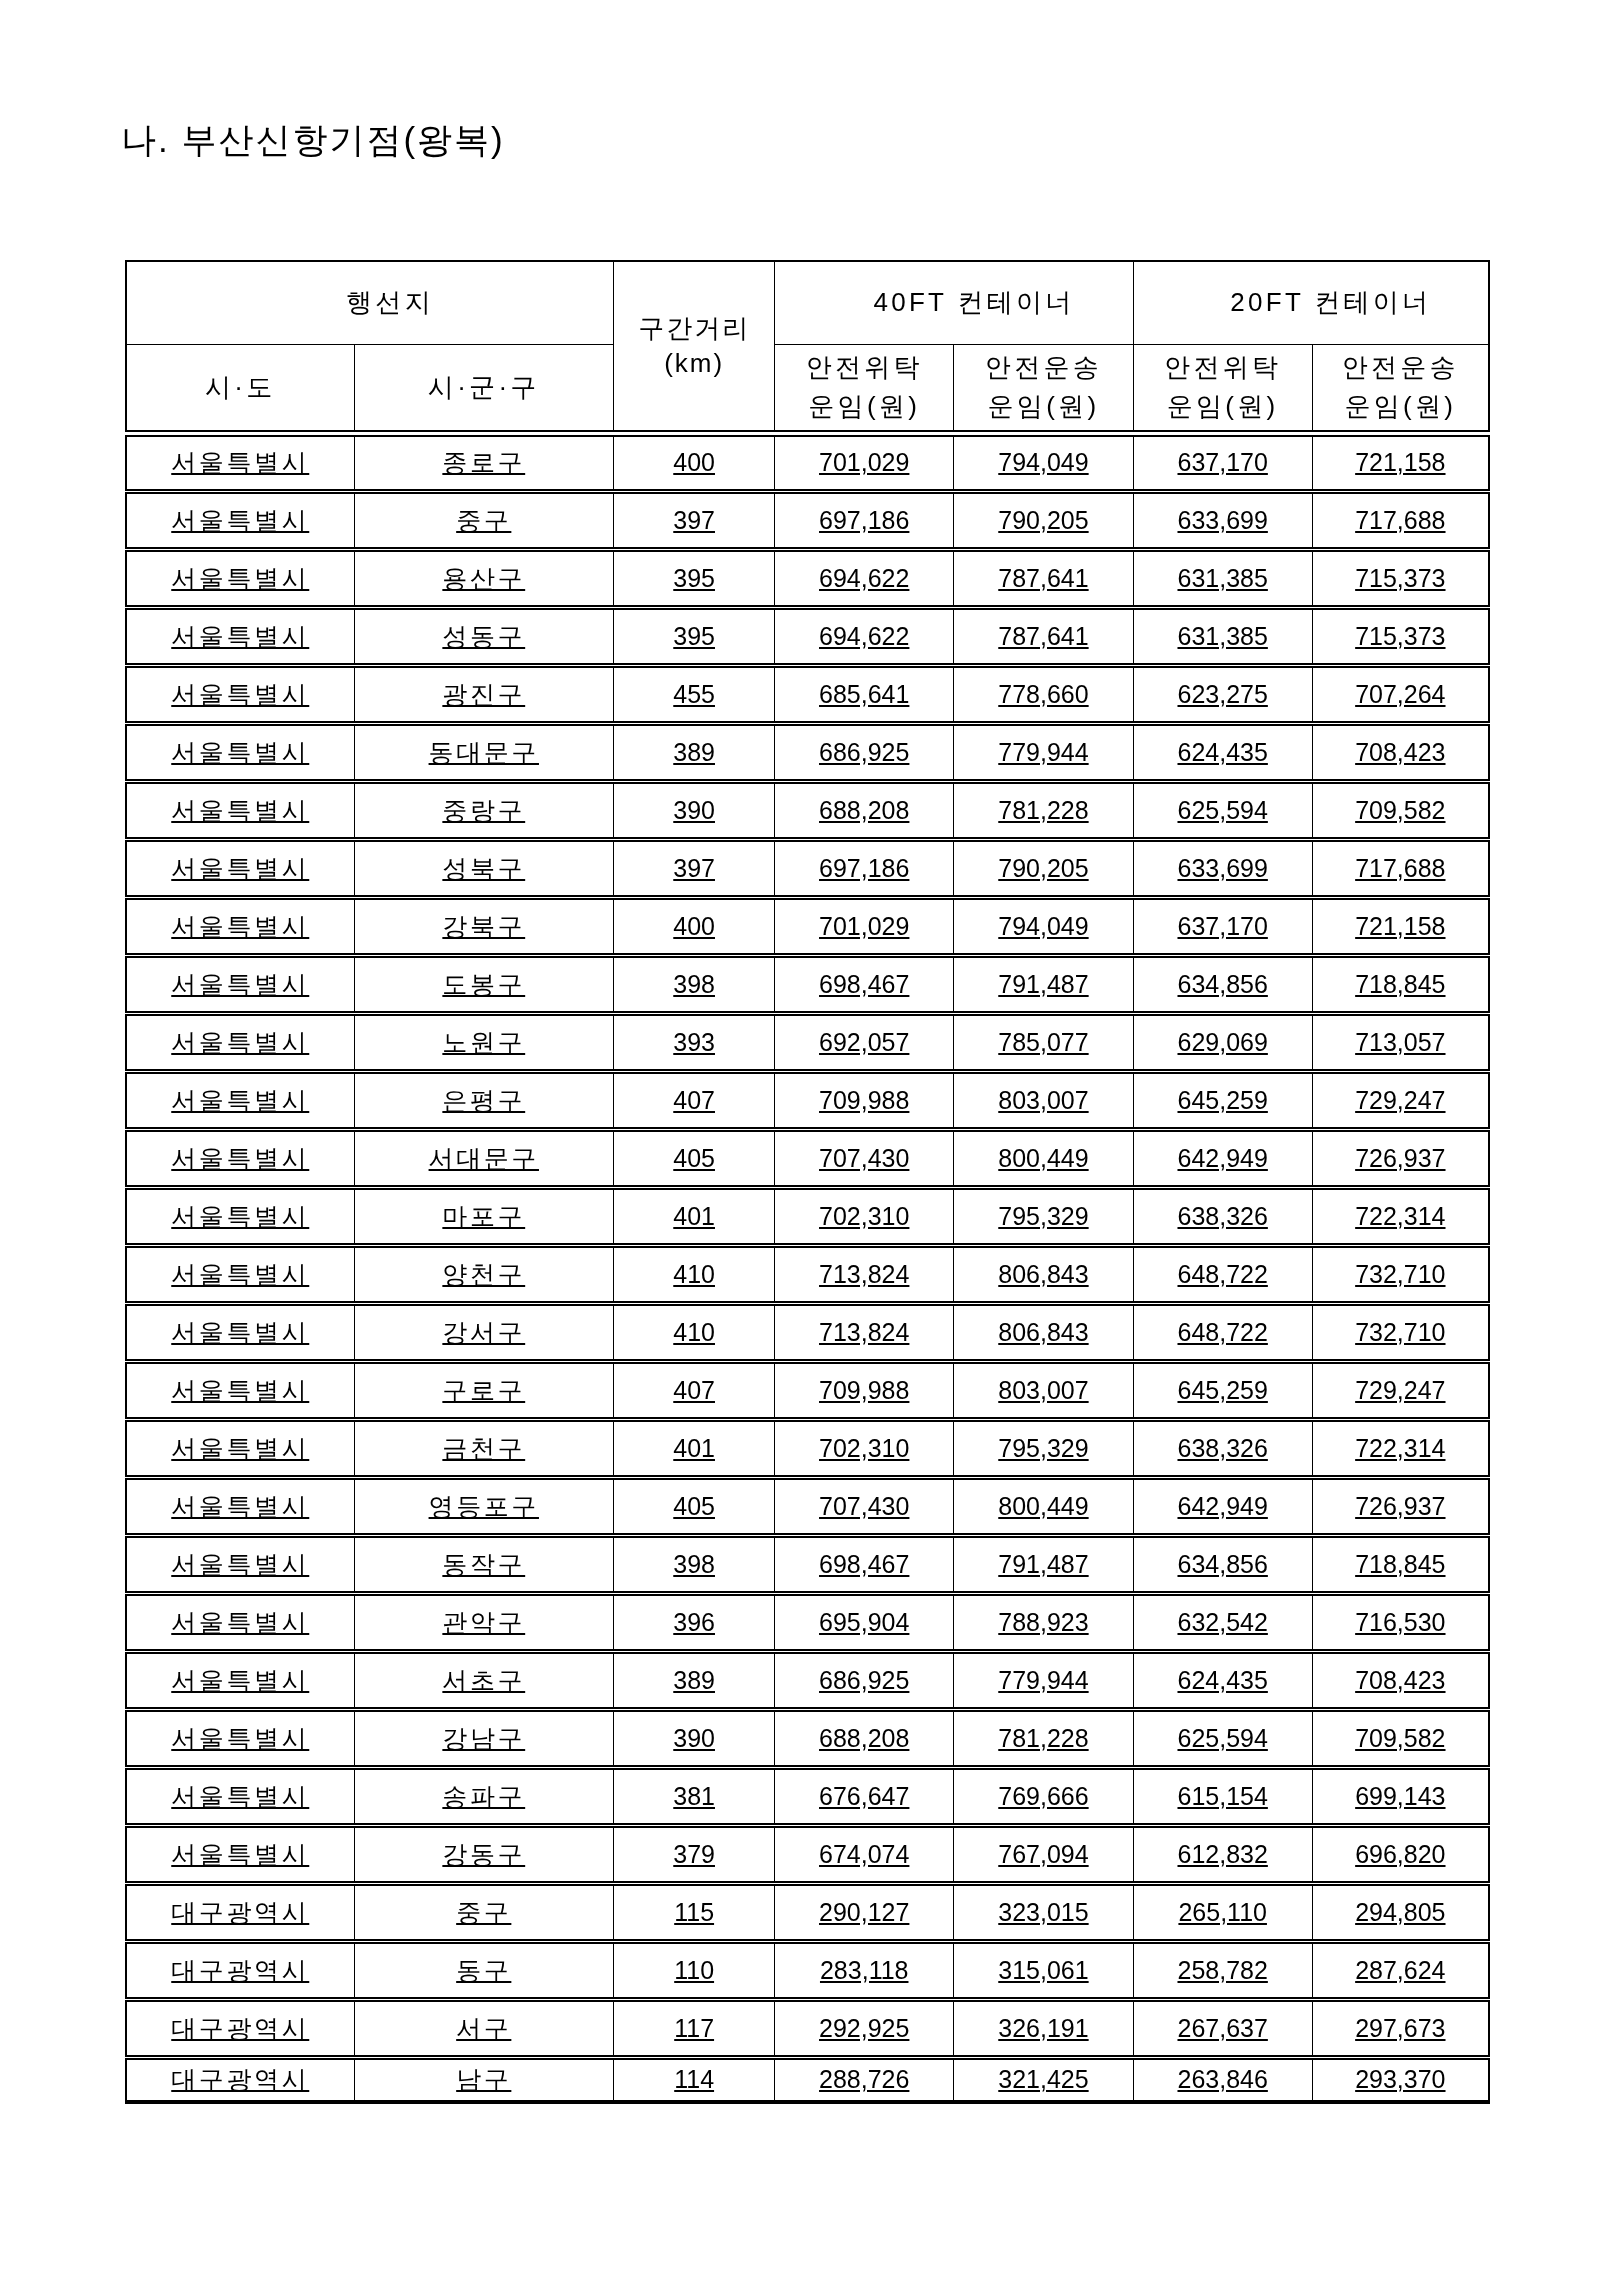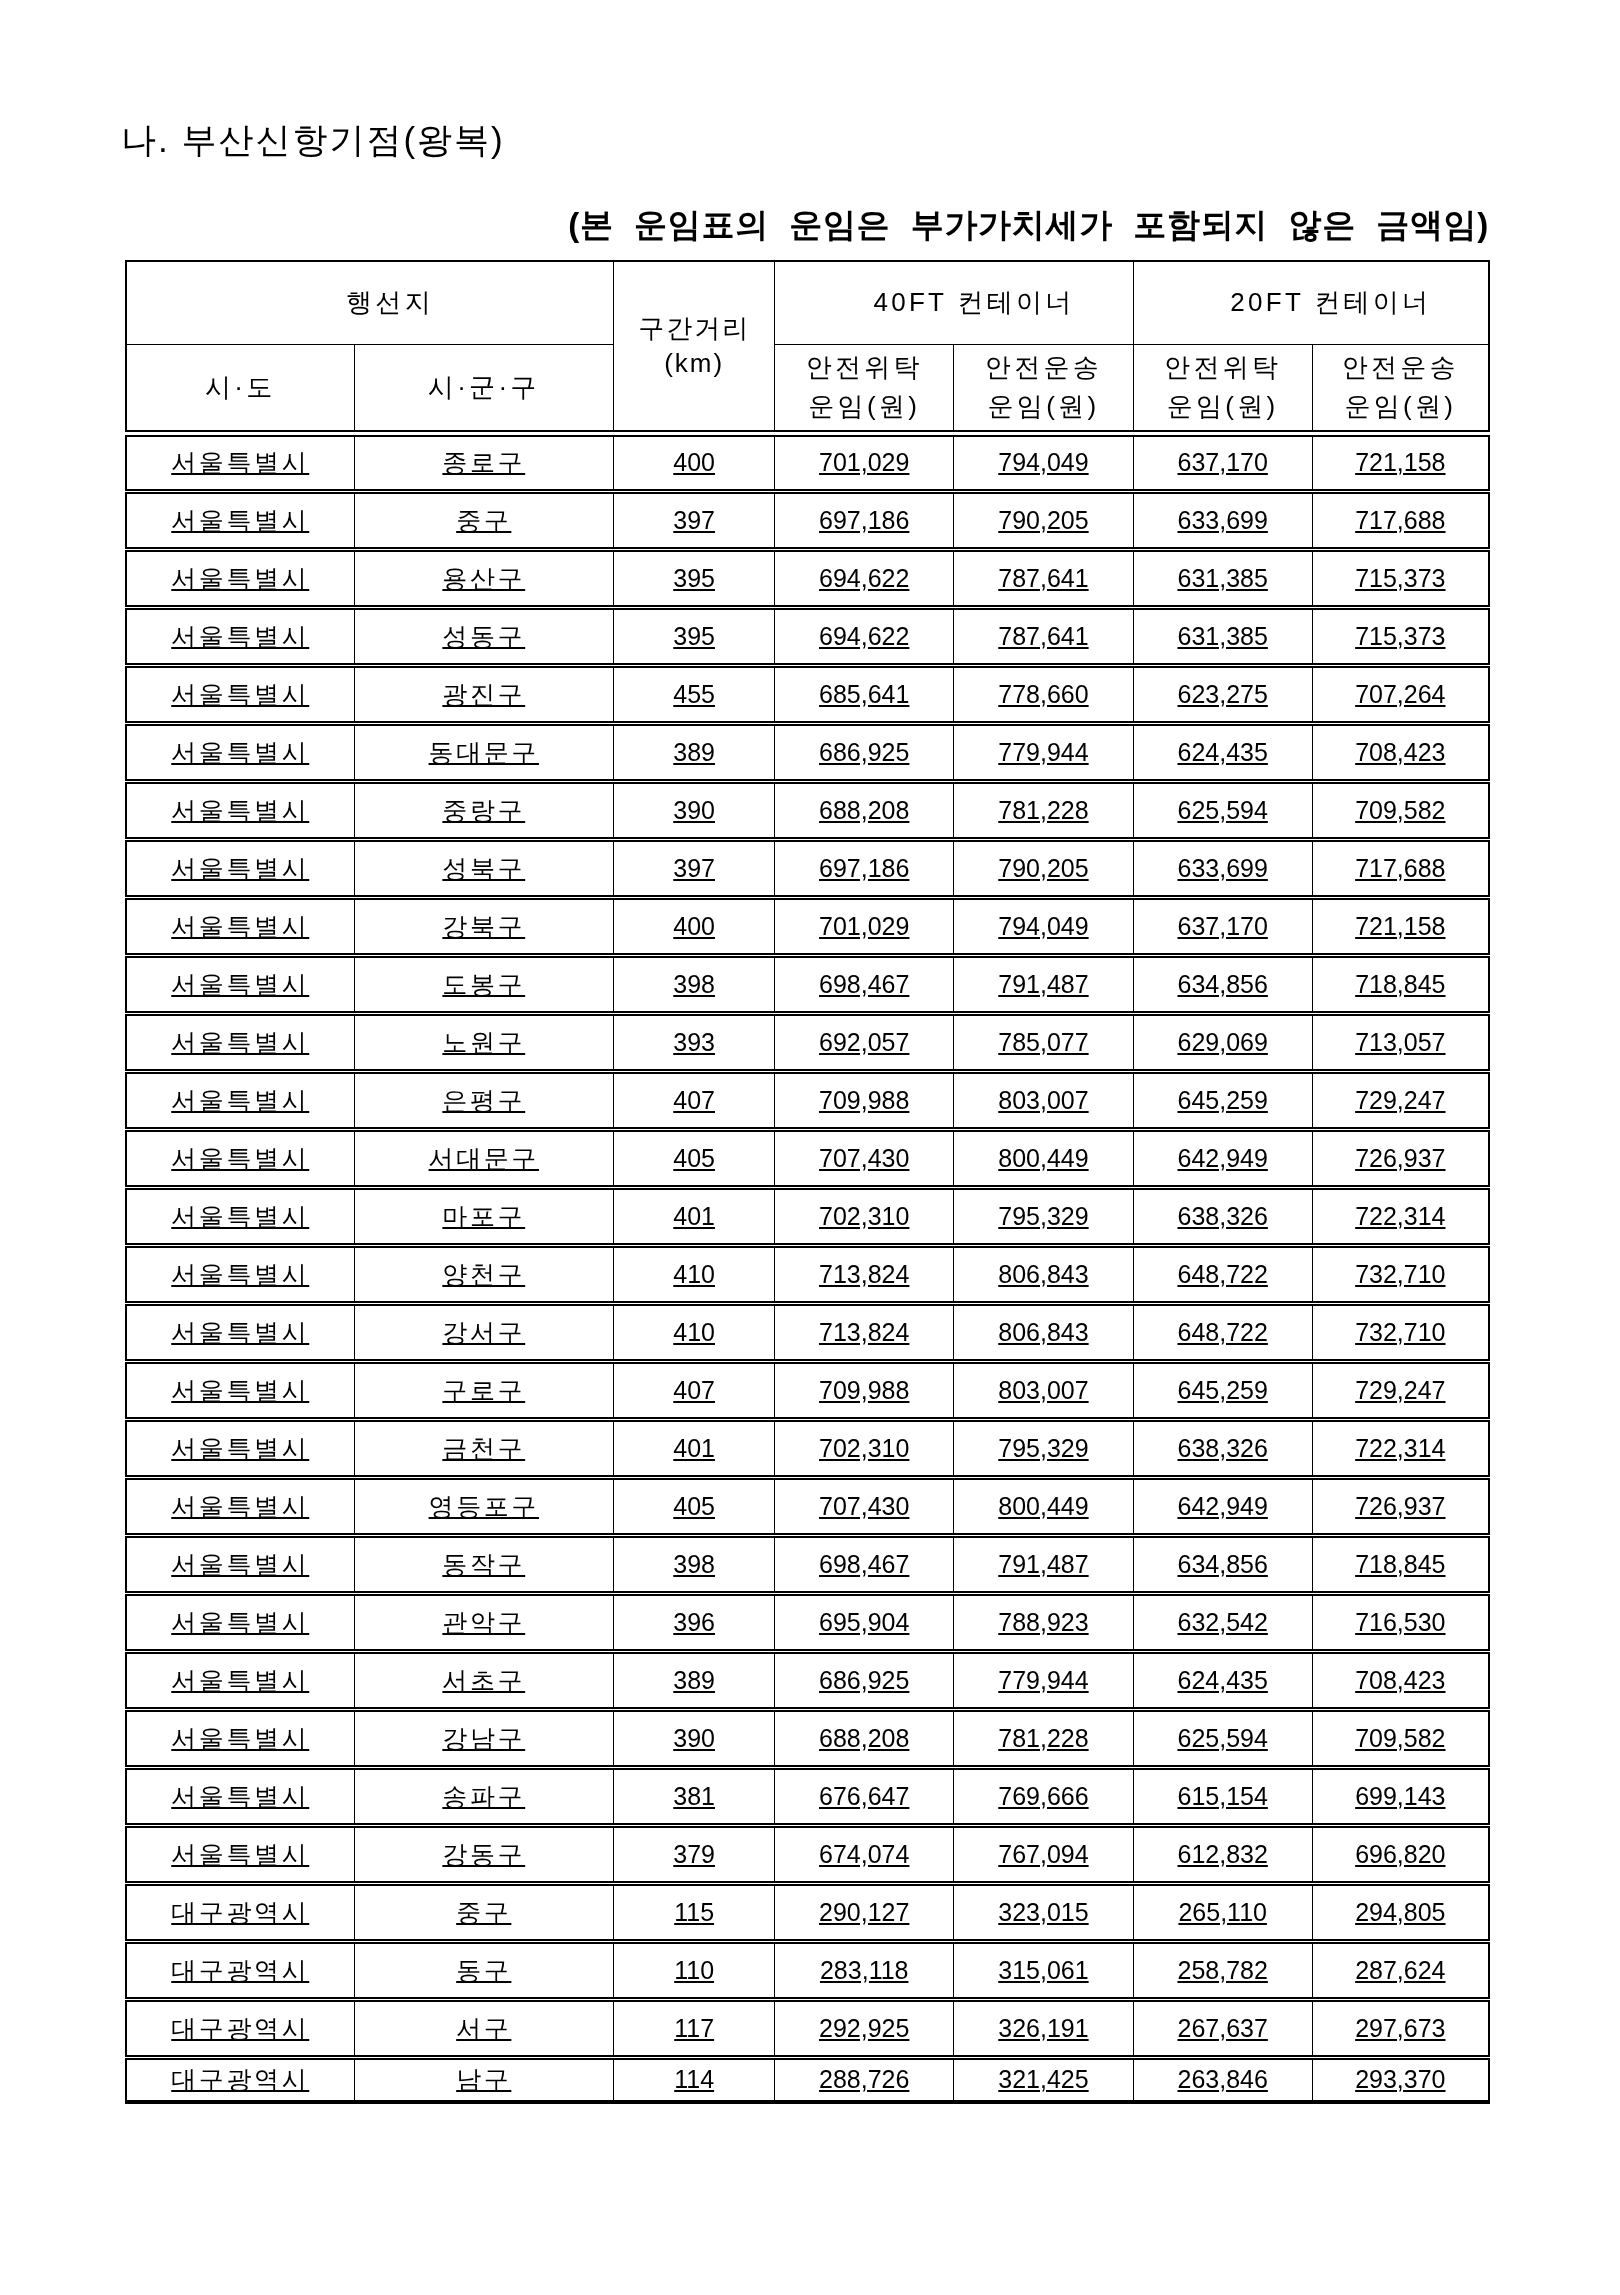--- a/index.html
+++ b/index.html
@@ -79,21 +79,20 @@
     letter-spacing:2.6px;
   }
 </style>
 </head>
 <body>
 
 <div class="page">
 
   <div class="title">나. 부산신항기점(왕복)</div>
 
-  <div class="note">(본 운임표의 운임은 부가가치세가 포함되지 않은 금액임)</div>
 
   <table class="fare">
     <colgroup>
       <col style="width:16.73%">
       <col style="width:19.04%">
       <col style="width:11.83%">
       <col style="width:13.13%">
       <col style="width:13.17%">
       <col style="width:13.13%">
       <col style="width:12.97%">

